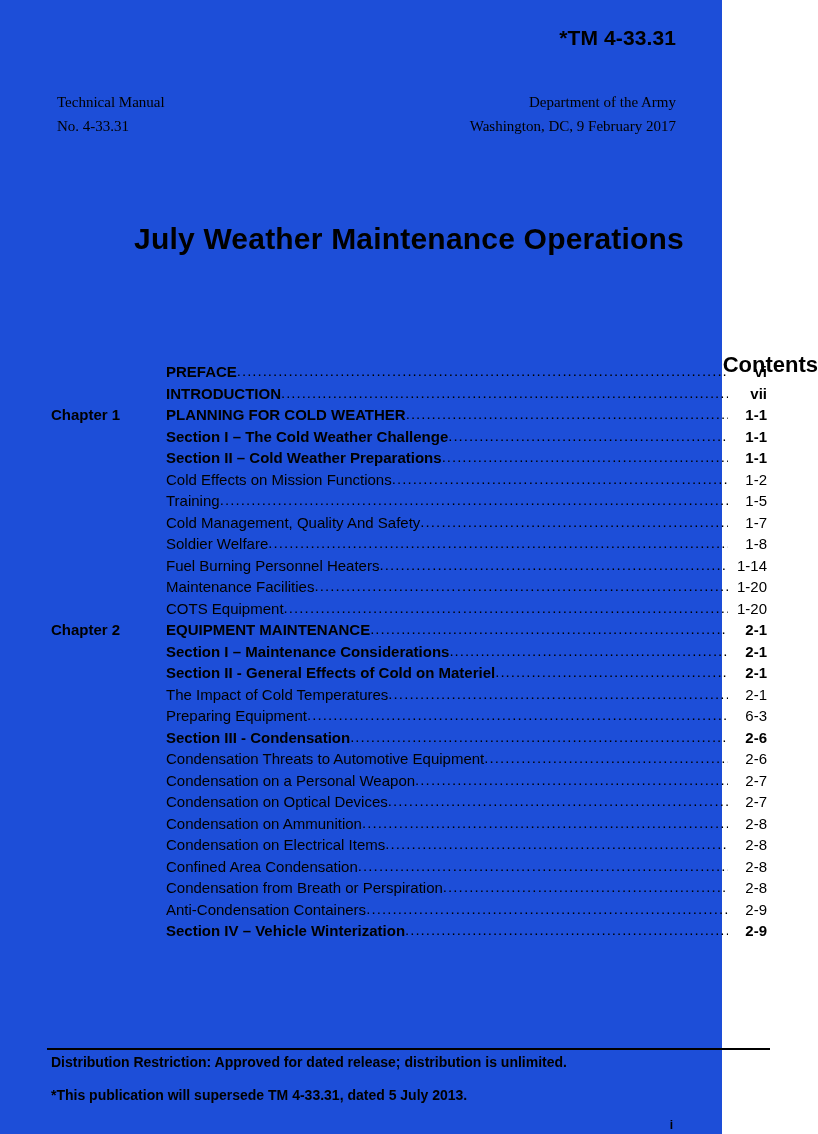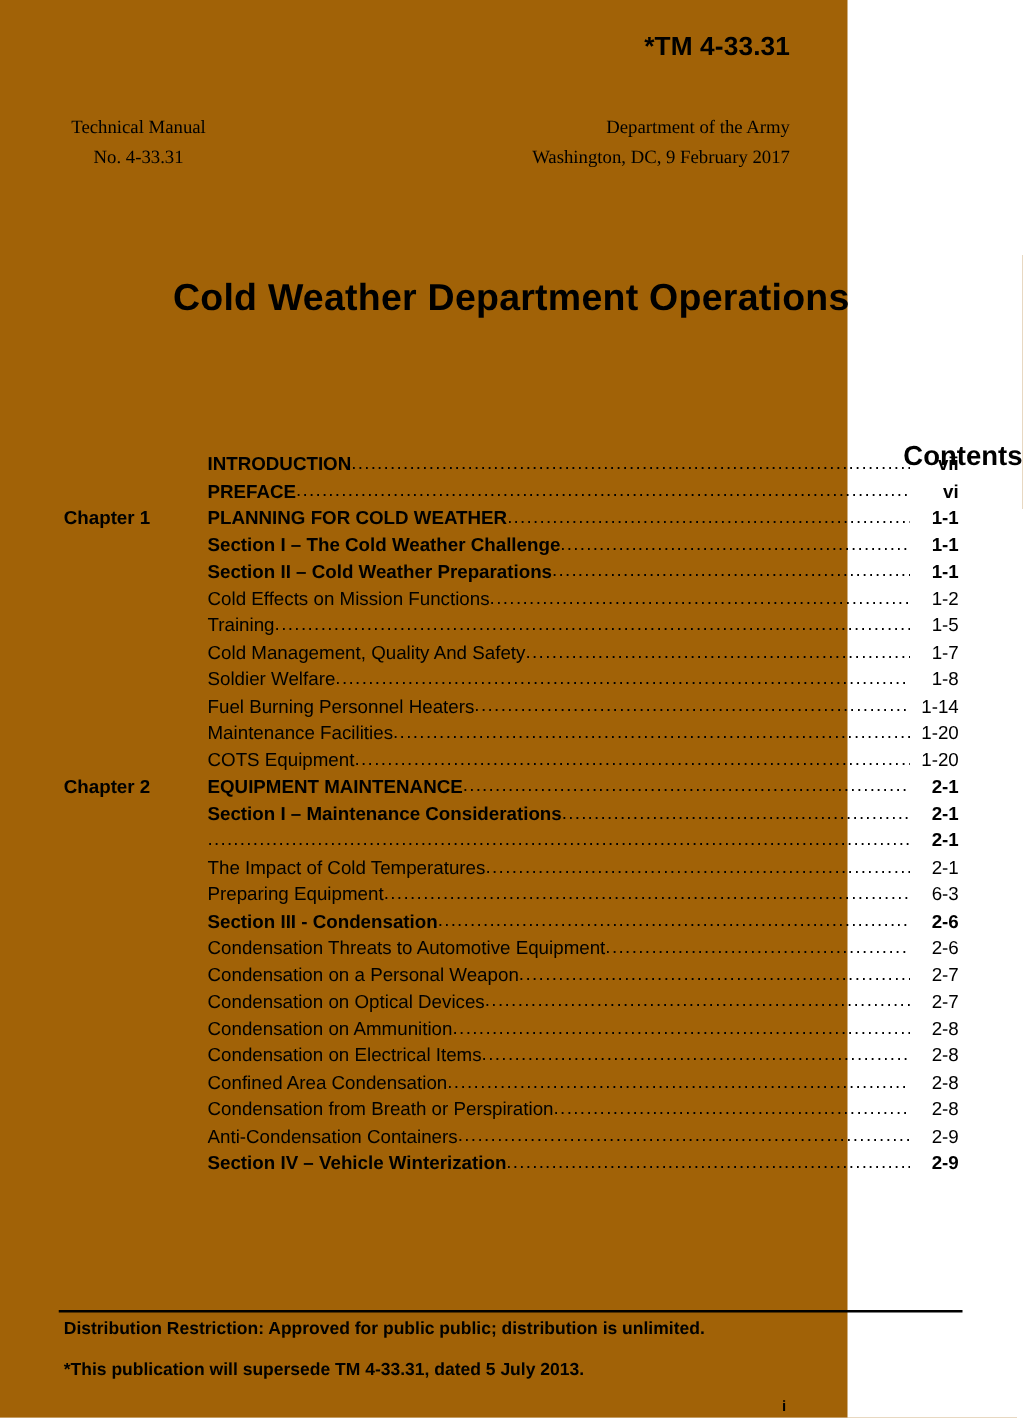--- a/index.html
+++ b/index.html
@@ -14,21 +14,22 @@
     font-family: "Liberation Sans", sans-serif;
     color: #000000;
     overflow: hidden;
   }
 
   .page {
     position: absolute;
     inset: 0;
     width: 678px;
     height: 1134px;
-    background: #a16207;
+    background: #1d4ed8;
+    padding-left: 44px;
   }
 
   
   .doc-number {
     position: absolute;
     top: 26px;
     right: 46px;
     font-family: "Liberation Sans", sans-serif;
     font-weight: bold;
     font-size: 21px;
@@ -36,21 +37,20 @@
     white-space: nowrap;
   }
 
   .header-left {
     position: absolute;
     top: 90px;
     left: 57px;
     font-family: "Liberation Serif", serif;
     font-size: 15px;
     line-height: 24px;
-    text-align: center;
   }
   .header-right {
     position: absolute;
     top: 90px;
     right: 46px;
     font-family: "Liberation Serif", serif;
     font-size: 15px;
     line-height: 24px;
     text-align: right;
   }
@@ -187,39 +187,39 @@
   <div class="header-left">
     <div>Technical Manual</div>
     <div>No. 4-33.31</div>
   </div>
 
   <div class="header-right">
     <div>Department of the Army</div>
     <div>Washington, DC, 9 February 2017</div>
   </div>
 
-  <div class="doc-title">Cold Weather Department Operations</div>
+  <div class="doc-title">July Weather Maintenance Operations</div>
   <div class="contents-title">Contents</div>
 
   <div class="toc">
     <div id="toc-rows">
+        <div class="toc-row bold">
+          <div class="chapter-col"></div>
+          <div class="entry">
+            <span class="entry-label">PREFACE</span>
+            <span class="leader"></span>
+            <span class="pagenum">vi</span>
+          </div>
+        </div>
         <div class="toc-row bold gap-before">
           <div class="chapter-col"></div>
           <div class="entry">
             <span class="entry-label">INTRODUCTION</span>
             <span class="leader"></span>
             <span class="pagenum">vii</span>
-          </div>
-        </div>
-        <div class="toc-row bold">
-          <div class="chapter-col"></div>
-          <div class="entry">
-            <span class="entry-label">PREFACE</span>
-            <span class="leader"></span>
-            <span class="pagenum">vi</span>
           </div>
         </div>
         <div class="toc-row bold">
           <div class="chapter-col">Chapter 1</div>
           <div class="entry">
             <span class="entry-label">PLANNING FOR COLD WEATHER</span>
             <span class="leader"></span>
             <span class="pagenum">1-1</span>
           </div>
         </div>
@@ -307,20 +307,21 @@
           <div class="chapter-col"></div>
           <div class="entry">
             <span class="entry-label">Section I – Maintenance Considerations</span>
             <span class="leader"></span>
             <span class="pagenum">2-1</span>
           </div>
         </div>
         <div class="toc-row bold gap-before">
           <div class="chapter-col"></div>
           <div class="entry">
+            <span class="entry-label">Section II - General Effects of Cold on Materiel</span>
             <span class="leader"></span>
             <span class="pagenum">2-1</span>
           </div>
         </div>
         <div class="toc-row">
           <div class="chapter-col"></div>
           <div class="entry">
             <span class="entry-label">The Impact of Cold Temperatures</span>
             <span class="leader"></span>
             <span class="pagenum">2-1</span>
@@ -411,17 +412,17 @@
           <div class="entry">
             <span class="entry-label">Section IV – Vehicle Winterization</span>
             <span class="leader"></span>
             <span class="pagenum">2-9</span>
           </div>
         </div>
       </div>
   </div>
 
   <div class="footer-rule"></div>
-  <div class="footer-line1">Distribution Restriction:  Approved for public public; distribution is unlimited.</div>
+  <div class="footer-line1">Distribution Restriction:  Approved for dated release; distribution is unlimited.</div>
   <div class="footer-line2">*This publication will supersede TM 4-33.31, dated 5 July 2013.</div>
   <div class="folio">i</div>
 
 </div>
 
 </body></html>

